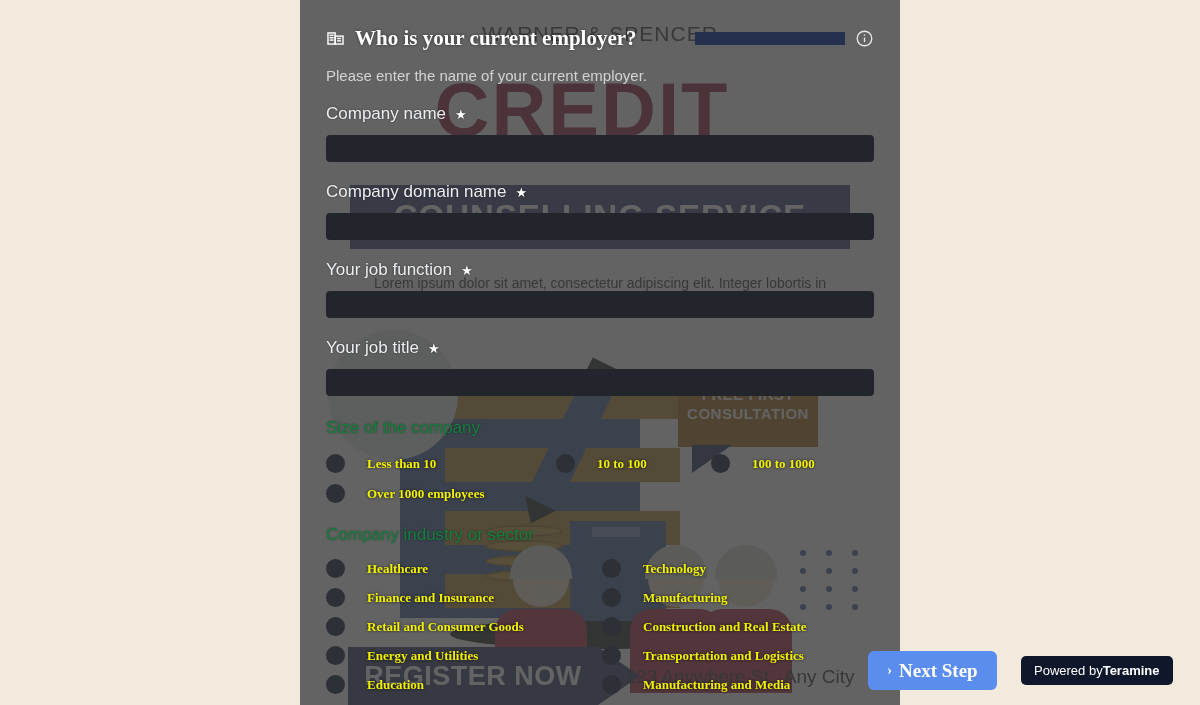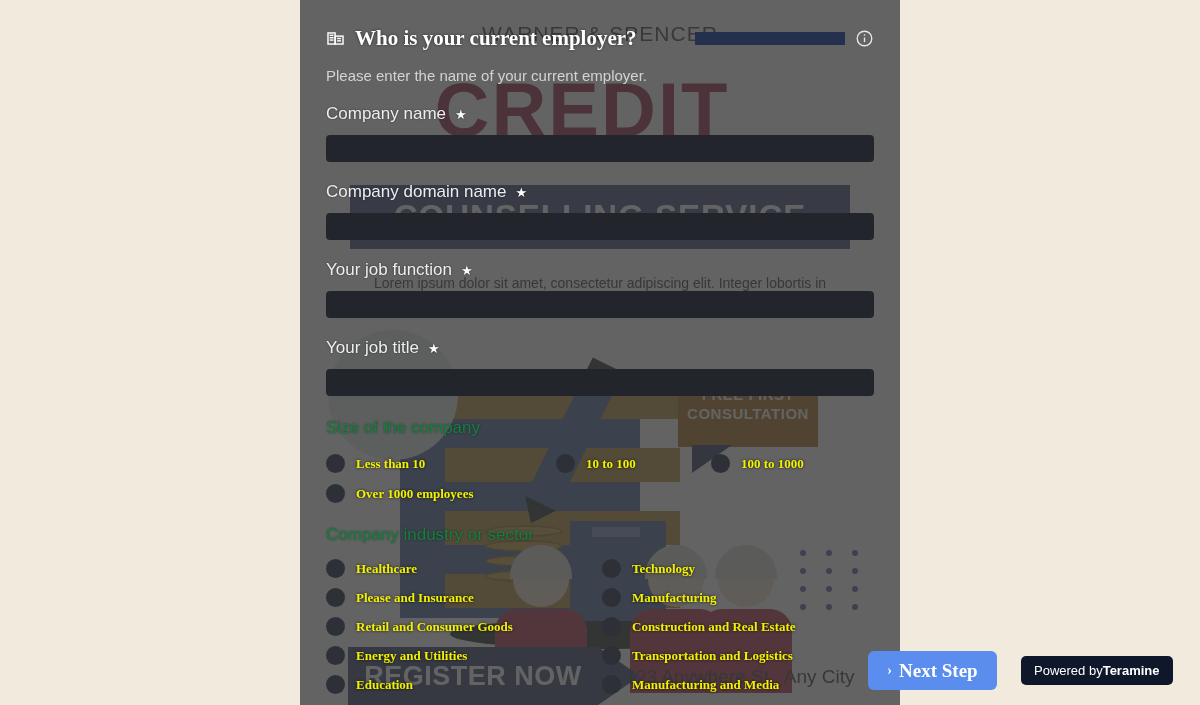--- a/index.html
+++ b/index.html
@@ -293,21 +293,21 @@
   .radio-grid {
     margin-top: 14px;
     display: grid;
     grid-template-columns: 276px 1fr;
     row-gap: 10px;
   }
 
   .radio-opt {
     display: flex;
     align-items: center;
-    gap: 11px;
+    gap: 22px;
     cursor: pointer;
   }
   .radio-dot {
     width: 19px; height: 19px;
     border-radius: 50%;
     background: #2d3036;
     flex: 0 0 auto;
   }
   .radio-label {
     font-family: "Liberation Serif", serif;
@@ -537,21 +537,21 @@
         <span class="radio-dot"></span>
         <span class="radio-label">Healthcare</span>
       </div>
       <div class="radio-opt">
         <span class="radio-dot"></span>
         <span class="radio-label">Technology</span>
       </div>
 
       <div class="radio-opt">
         <span class="radio-dot"></span>
-        <span class="radio-label">Please and Insurance</span>
+        <span class="radio-label">Finance and Insurance</span>
       </div>
       <div class="radio-opt">
         <span class="radio-dot"></span>
         <span class="radio-label">Manufacturing</span>
       </div>
 
       <div class="radio-opt">
         <span class="radio-dot"></span>
         <span class="radio-label">Retail and Consumer Goods</span>
       </div>

